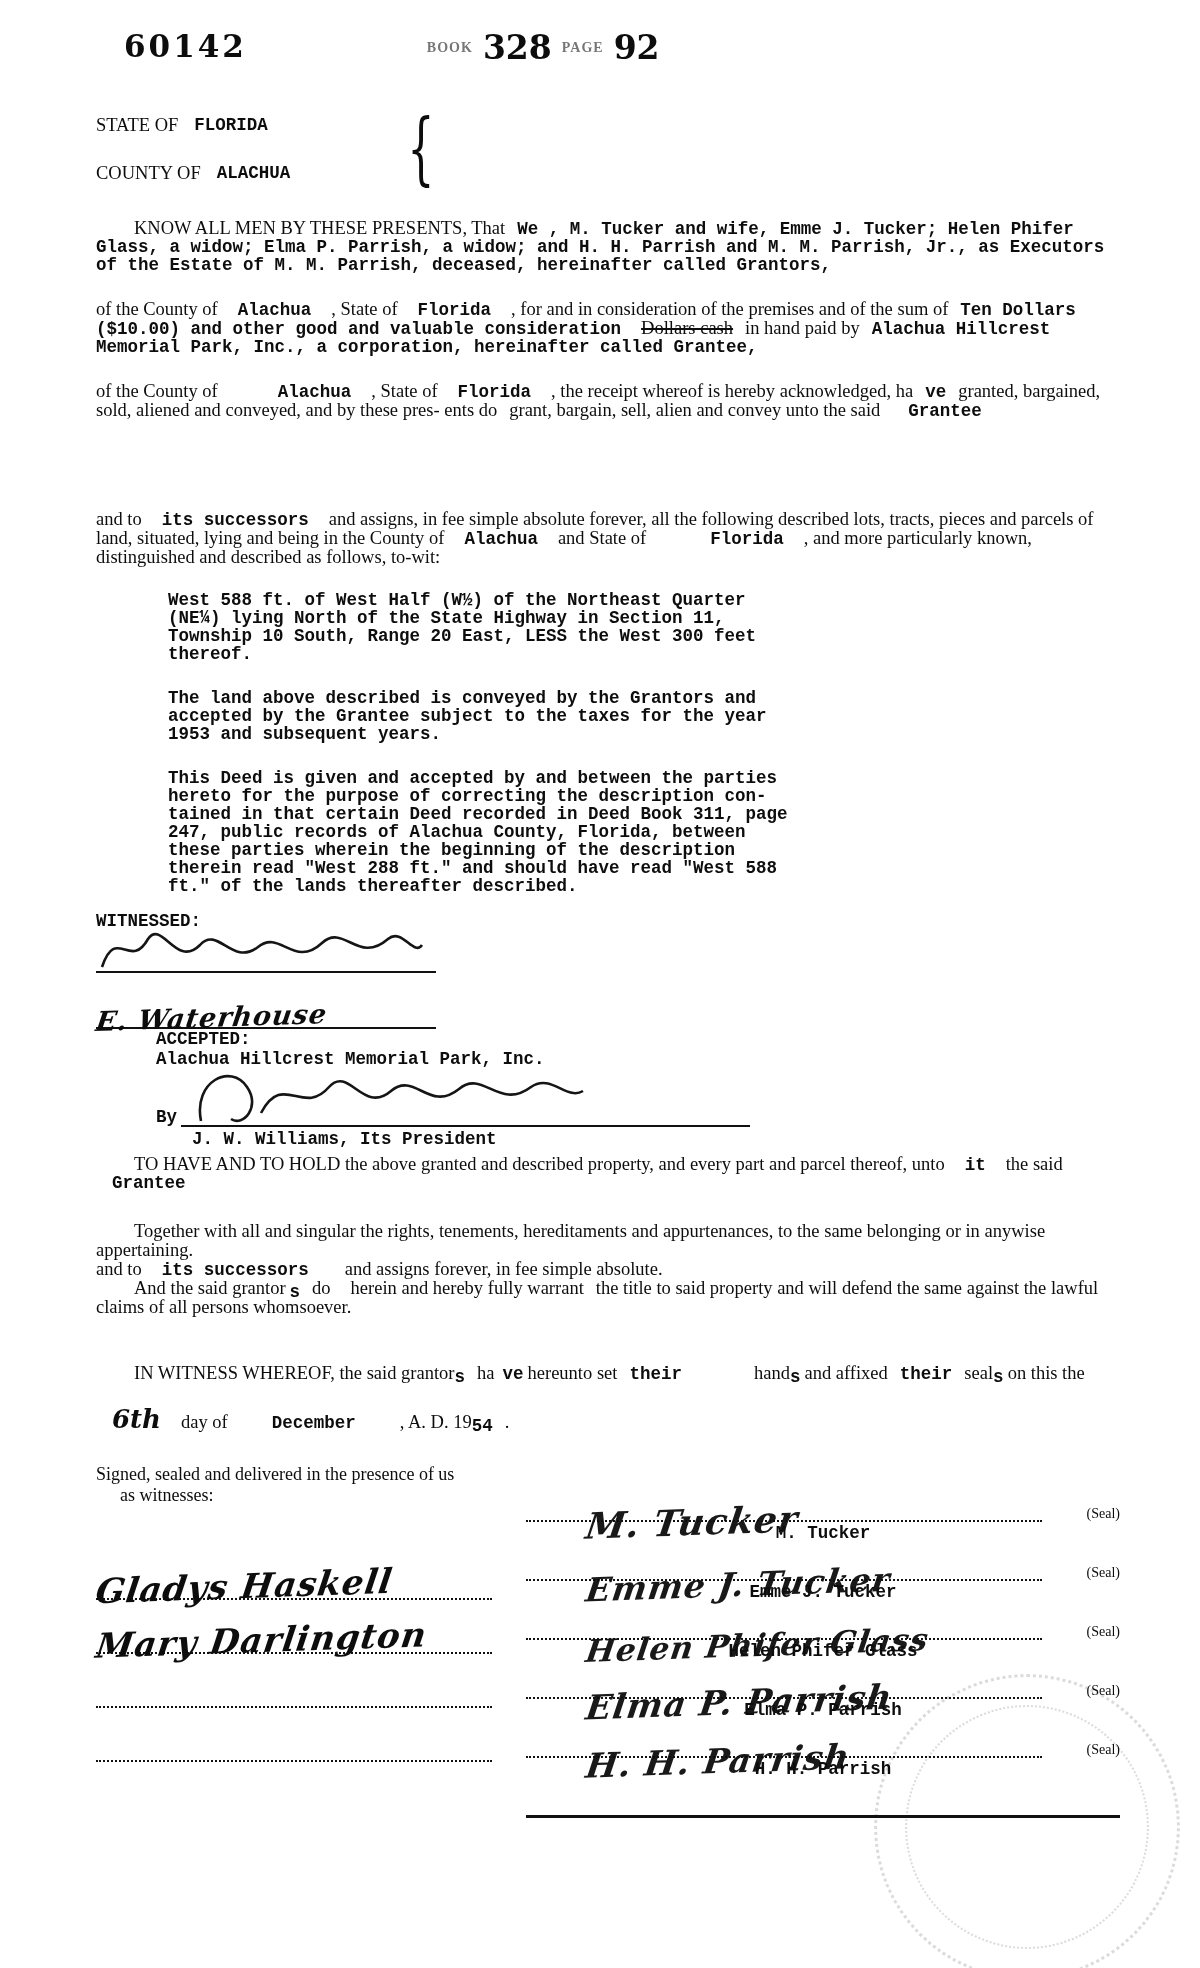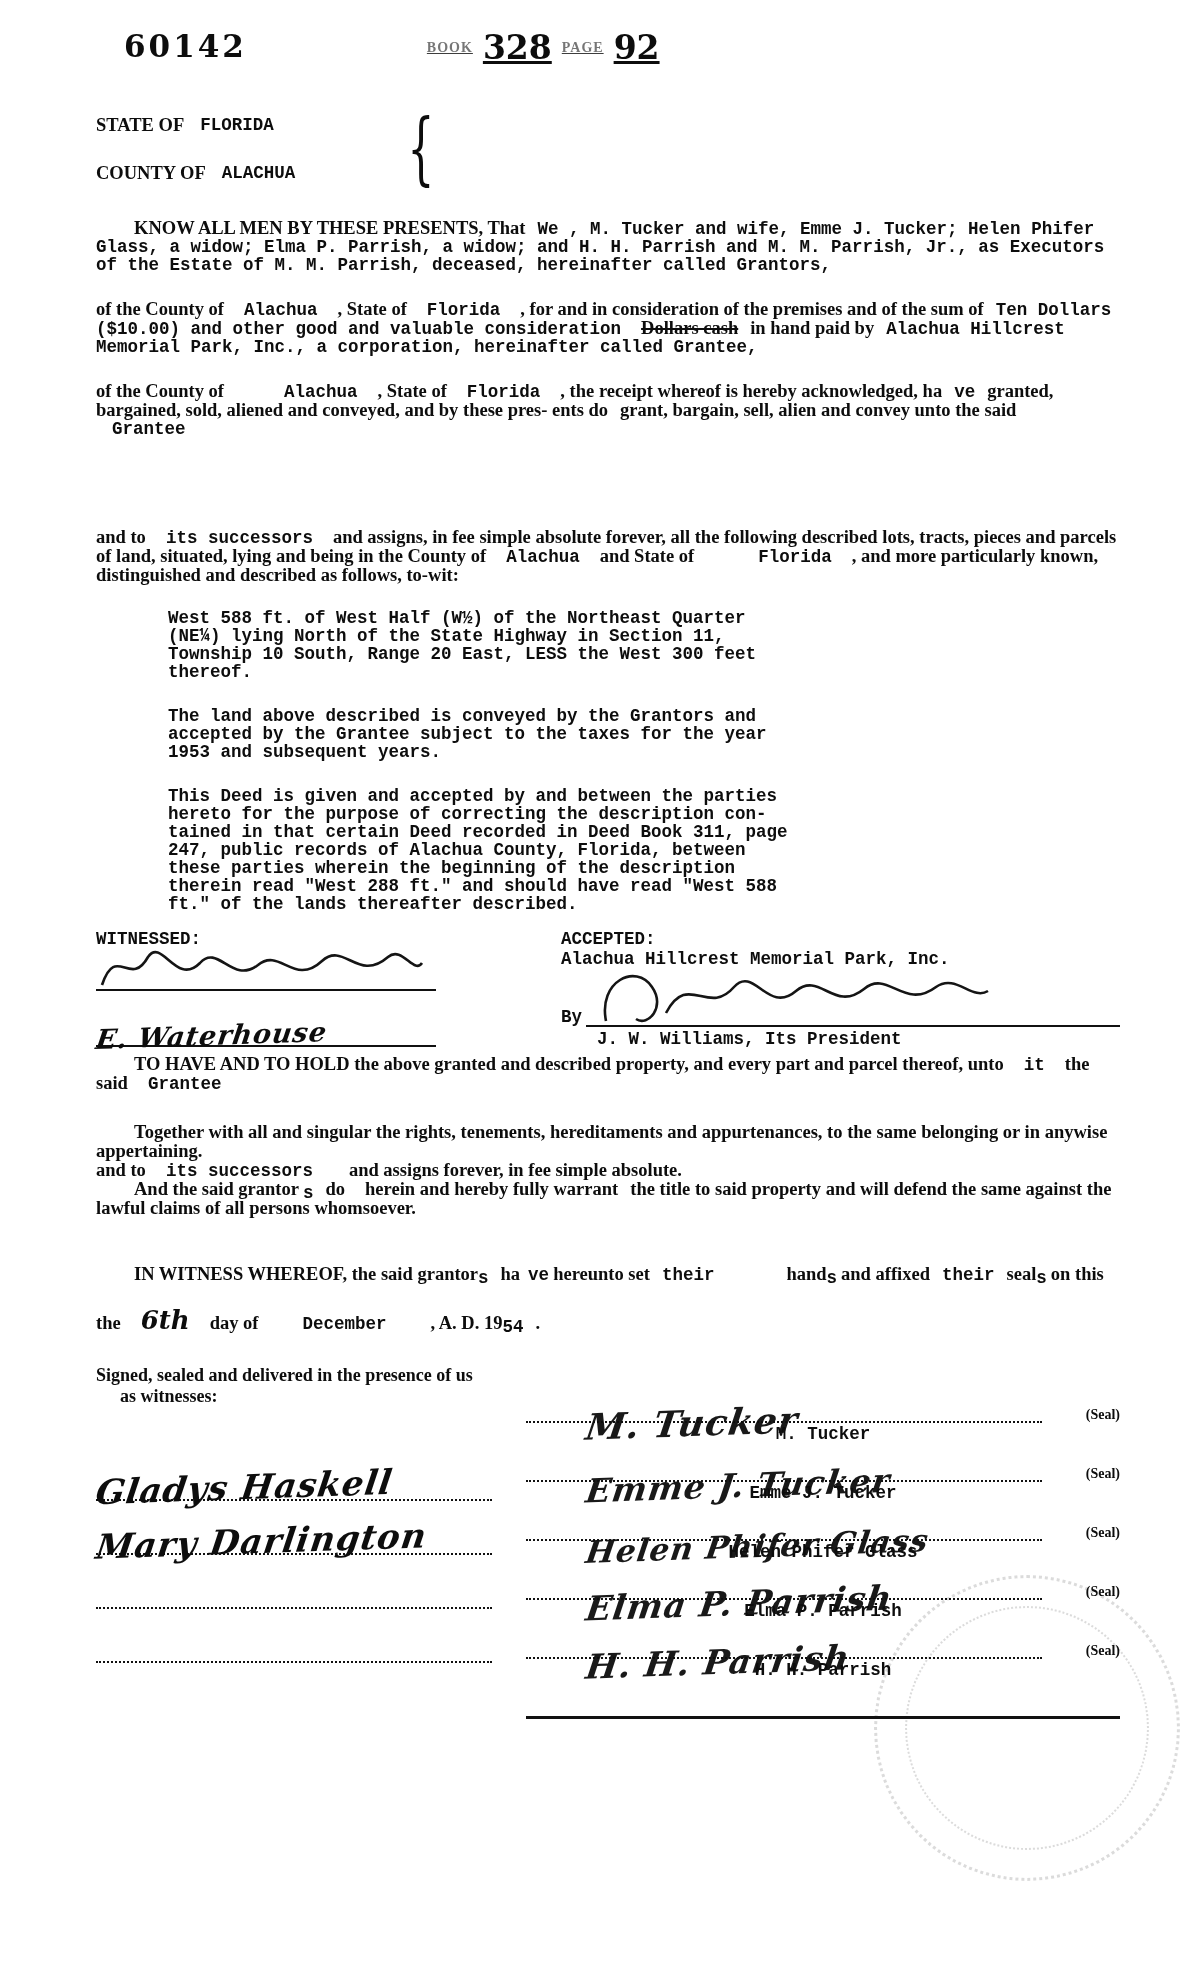--- a/index.html
+++ b/index.html
@@ -8,49 +8,49 @@
     width:1200px;height:1968px;
     margin:0 auto;
     background:#ffffff;
     color:#0d0d0d;
     box-sizing:border-box;
     padding:28px 80px 30px 96px;
     overflow:hidden;
     font-family:"Liberation Serif", serif;
   }
   
-  .print{font-family:"Liberation Serif", serif;font-weight:bold;font-size:18.5px;}
+  .print{font-family:"Liberation Serif", serif;font-weight:normal;font-size:18.5px;}
   
   .typed{font-family:"Liberation Mono","DejaVu Sans Mono",monospace;font-size:17.5px;font-weight:bold;}
   .hand{font-family:"DejaVu Serif",serif;font-style:italic;font-weight:bold;}
   .para{line-height:18px;margin:0;}
   .fill{padding:0 16px;}
   .fill-sm{padding:0 8px;}
   .strike{text-decoration:line-through;text-decoration-thickness:2px;}
   .pre{white-space:pre-wrap;}
   .sub{position:relative;top:3px;}
 
   
   .hdr{display:flex;align-items:flex-start;margin-bottom:34px;}
   .docnum{font-size:31px;font-weight:bold;letter-spacing:3px;margin-left:28px;font-family:"DejaVu Serif",serif;}
-  .bookref{margin-left:170px;display:flex;align-items:center;text-decoration:underline;}
+  .bookref{margin-left:170px;display:flex;align-items:center;}
   .bookref .lbl{font-size:14px;font-weight:bold;color:#555;letter-spacing:1px;margin:0 10px;opacity:.8;}
   .bookref .num{font-size:33px;font-weight:bold;font-family:"DejaVu Serif",serif;}
 
   
   .caption{position:relative;margin-bottom:22px;height:96px;}
   .caption .row{height:48px;display:flex;align-items:center;}
   .brace{position:absolute;left:300px;top:2px;font-size:78px;font-weight:normal;transform:scaleX(.55);font-family:"DejaVu Serif",serif;}
 
   .ind{ text-indent:38px; }
   .blk{margin-left:72px;}
   .sec{margin-bottom:26px;}
 
   
-  .wa{display:flex;margin-top:16px;margin-bottom:6px;}
+  .wa{display:flex;margin-top:16px;margin-bottom:6px;flex-direction:column;}
   .wa-left{width:42%;}
   .wa-right{width:58%;}
   .sigline{border-bottom:2.5px solid #111;height:40px;position:relative;}
   .scribble{position:absolute;left:0;bottom:-12px;}
   .handname{font-size:31px;letter-spacing:1px;transform:rotate(-2deg) skewX(-10deg);display:inline-block;white-space:nowrap;}
 
   .sig-area{display:flex;margin-top:18px;}
   .sig-left{width:40%;}
   .sig-right{width:60%;position:relative;}
   .dotline{border-bottom:2.5px dotted #111;height:52px;position:relative;}

